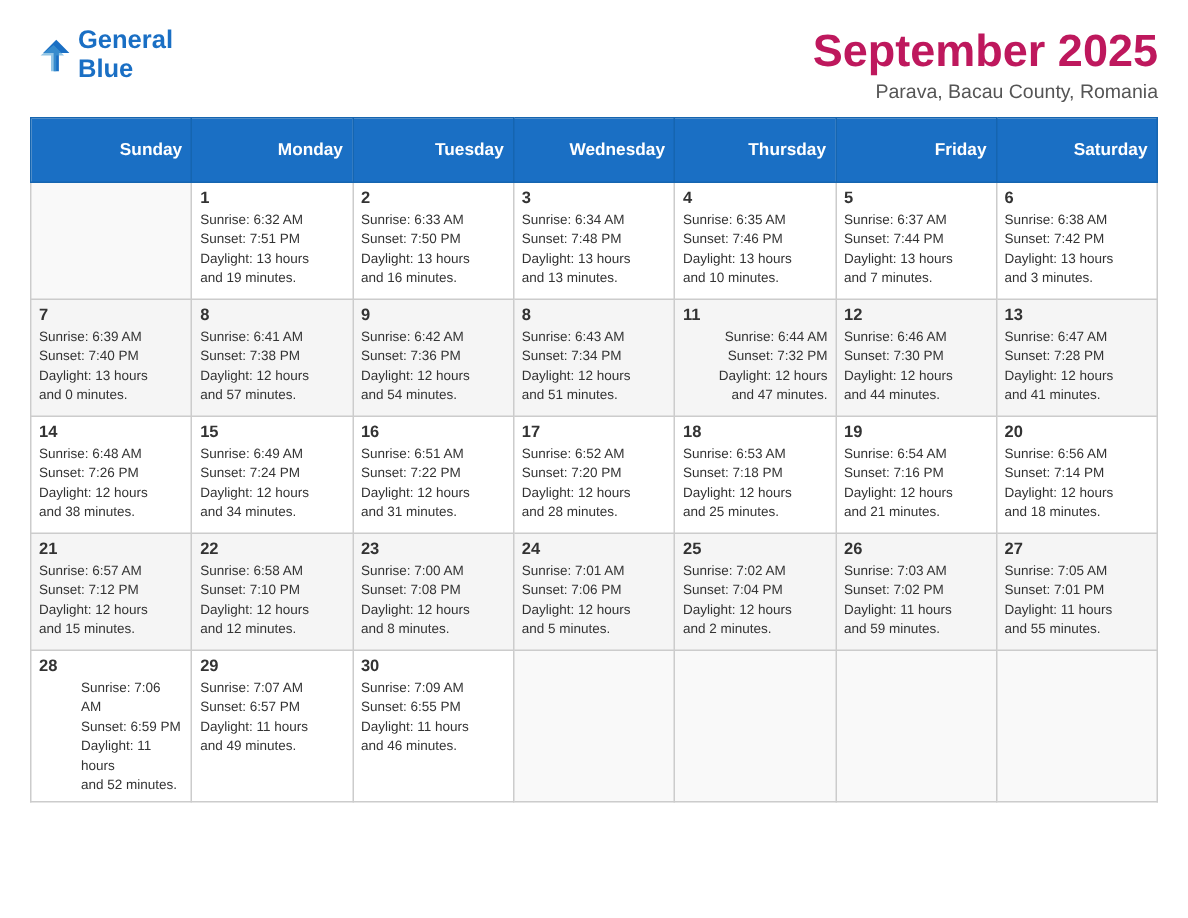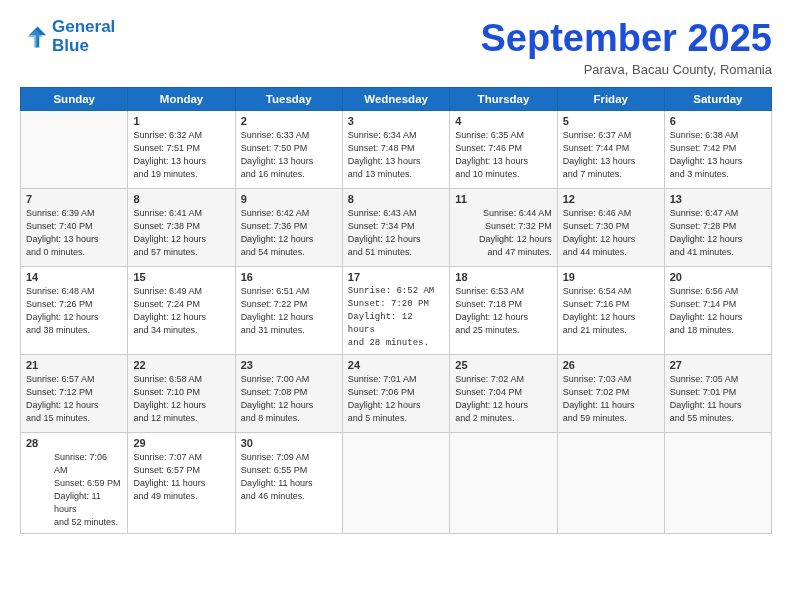--- a/index.html
+++ b/index.html
@@ -37,42 +37,42 @@
       color: #1a6fc4;
     }
     .logo-icon {
       width: 28px;
       height: 28px;
     }
     .title-block {
       text-align: right;
     }
     .month-title {
-      font-size: 38px;
+      font-size: 30px;
       font-weight: bold;
-      color: #1d4ed8;
+      color: #be185d;
       line-height: 1.1;
     }
     .subtitle {
       font-size: 13px;
       color: #555;
       margin-top: 2px;
     }
     .calendar {
       width: 100%;
       border-collapse: collapse;
       border: 1px solid #ccc;
     }
     .calendar th {
       background: #1a6fc4;
       color: #fff;
       font-size: 11.5px;
       font-weight: bold;
-      padding: 5px 6px;
-      text-align: center;
+      padding: 15px 6px;
+      text-align: right;
       border: 1px solid #1565b0;
     }
     .calendar td {
       vertical-align: top;
       border: 1px solid #ccc;
       padding: 4px 5px;
       width: 108px;
       min-height: 78px;
       height: 78px;
       font-size: 9.5px;
@@ -245,21 +245,21 @@
           </td>
           <td>
             <span class="day-num">16</span>
             <div class="day-info" style="white-space: pre-line;">Sunrise: 6:51 AM
 Sunset: 7:22 PM
 Daylight: 12 hours
 and 31 minutes.</div>
           </td>
           <td>
             <span class="day-num">17</span>
-            <div class="day-info" style="white-space: pre-line; font-family: Liberation Mono, monospace;">Sunrise: 6:52 AM
+            <div class="day-info" style="white-space: pre-line;">Sunrise: 6:52 AM
 Sunset: 7:20 PM
 Daylight: 12 hours
 and 28 minutes.</div>
           </td>
           <td>
             <span class="day-num">18</span>
             <div class="day-info" style="white-space: pre-line;">Sunrise: 6:53 AM
 Sunset: 7:18 PM
 Daylight: 12 hours
 and 25 minutes.</div>

